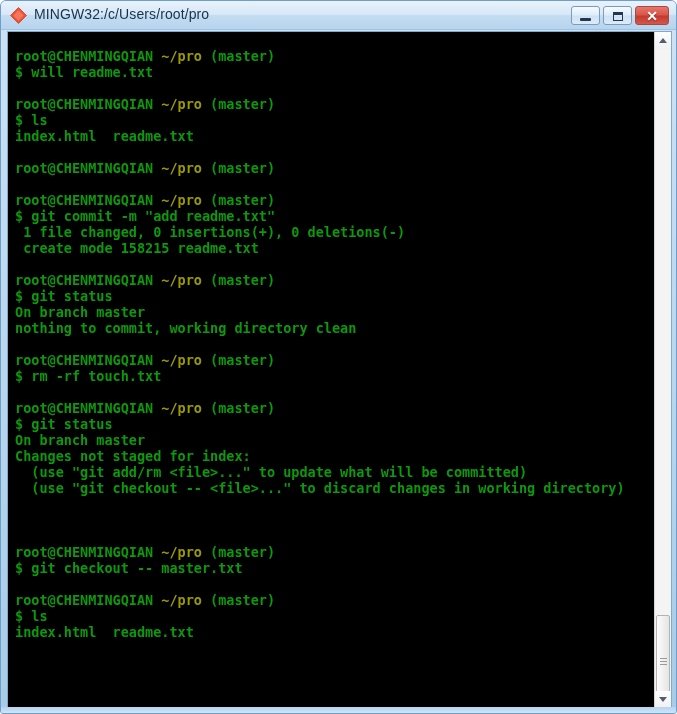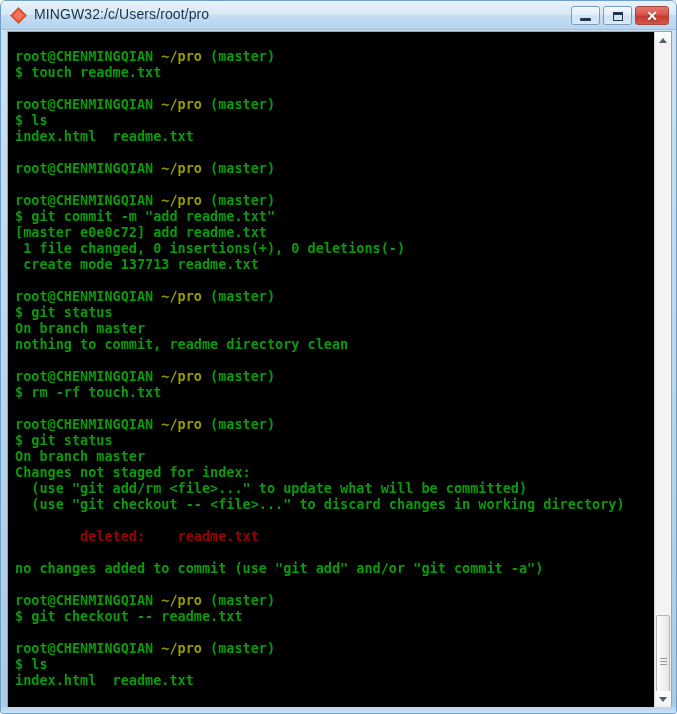--- a/index.html
+++ b/index.html
@@ -234,55 +234,52 @@
 
     <div class="winbtn" id="btn-close">
       <div class="glyph-close">✕</div>
     </div>
   </div>
 
   <div id="client">
 
     <div id="terminal">
         <div class="line"><span class="c-green">root@CHENMINGQIAN </span><span class="c-olive">~/pro </span><span class="c-green">(master)</span></div>
-        <div class="line c-green">$ touch readme.txt</div>
+        <div class="line c-green">$ will readme.txt</div>
         <div class="line blank"> </div>
         <div class="line"><span class="c-green">root@CHENMINGQIAN </span><span class="c-olive">~/pro </span><span class="c-green">(master)</span></div>
         <div class="line c-green">$ ls</div>
         <div class="line c-green">index.html  readme.txt</div>
         <div class="line blank"> </div>
         <div class="line"><span class="c-green">root@CHENMINGQIAN </span><span class="c-olive">~/pro </span><span class="c-green">(master)</span></div>
         <div class="line blank"> </div>
         <div class="line"><span class="c-green">root@CHENMINGQIAN </span><span class="c-olive">~/pro </span><span class="c-green">(master)</span></div>
         <div class="line c-green">$ git commit -m "add readme.txt"</div>
-        <div class="line c-green">[master e0e0c72] add readme.txt</div>
         <div class="line c-green"> 1 file changed, 0 insertions(+), 0 deletions(-)</div>
-        <div class="line c-green"> create mode 137713 readme.txt</div>
+        <div class="line c-green"> create mode 158215 readme.txt</div>
         <div class="line blank"> </div>
         <div class="line"><span class="c-green">root@CHENMINGQIAN </span><span class="c-olive">~/pro </span><span class="c-green">(master)</span></div>
         <div class="line c-green">$ git status</div>
         <div class="line c-green">On branch master</div>
-        <div class="line c-green">nothing to commit, readme directory clean</div>
+        <div class="line c-green">nothing to commit, working directory clean</div>
         <div class="line blank"> </div>
         <div class="line"><span class="c-green">root@CHENMINGQIAN </span><span class="c-olive">~/pro </span><span class="c-green">(master)</span></div>
         <div class="line c-green">$ rm -rf touch.txt</div>
         <div class="line blank"> </div>
         <div class="line"><span class="c-green">root@CHENMINGQIAN </span><span class="c-olive">~/pro </span><span class="c-green">(master)</span></div>
         <div class="line c-green">$ git status</div>
         <div class="line c-green">On branch master</div>
         <div class="line c-green">Changes not staged for index:</div>
         <div class="line c-green">  (use "git add/rm &lt;file&gt;..." to update what will be committed)</div>
         <div class="line c-green">  (use "git checkout -- &lt;file&gt;..." to discard changes in working directory)</div>
         <div class="line blank"> </div>
-        <div class="line c-red">        deleted:    readme.txt</div>
-        <div class="line blank"> </div>
-        <div class="line c-green">no changes added to commit (use "git add" and/or "git commit -a")</div>
-        <div class="line blank"> </div>
-        <div class="line"><span class="c-green">root@CHENMINGQIAN </span><span class="c-olive">~/pro </span><span class="c-green">(master)</span></div>
-        <div class="line c-green">$ git checkout -- readme.txt</div>
+        <div class="line blank"> </div>
+        <div class="line blank"> </div>
+        <div class="line"><span class="c-green">root@CHENMINGQIAN </span><span class="c-olive">~/pro </span><span class="c-green">(master)</span></div>
+        <div class="line c-green">$ git checkout -- master.txt</div>
         <div class="line blank"> </div>
         <div class="line"><span class="c-green">root@CHENMINGQIAN </span><span class="c-olive">~/pro </span><span class="c-green">(master)</span></div>
         <div class="line c-green">$ ls</div>
         <div class="line c-green">index.html  readme.txt</div>
       </div>
 
     <div id="scrollbar">
       <div class="sb-arrow" id="sb-up">
         <div class="tri tri-up"></div>
       </div>

